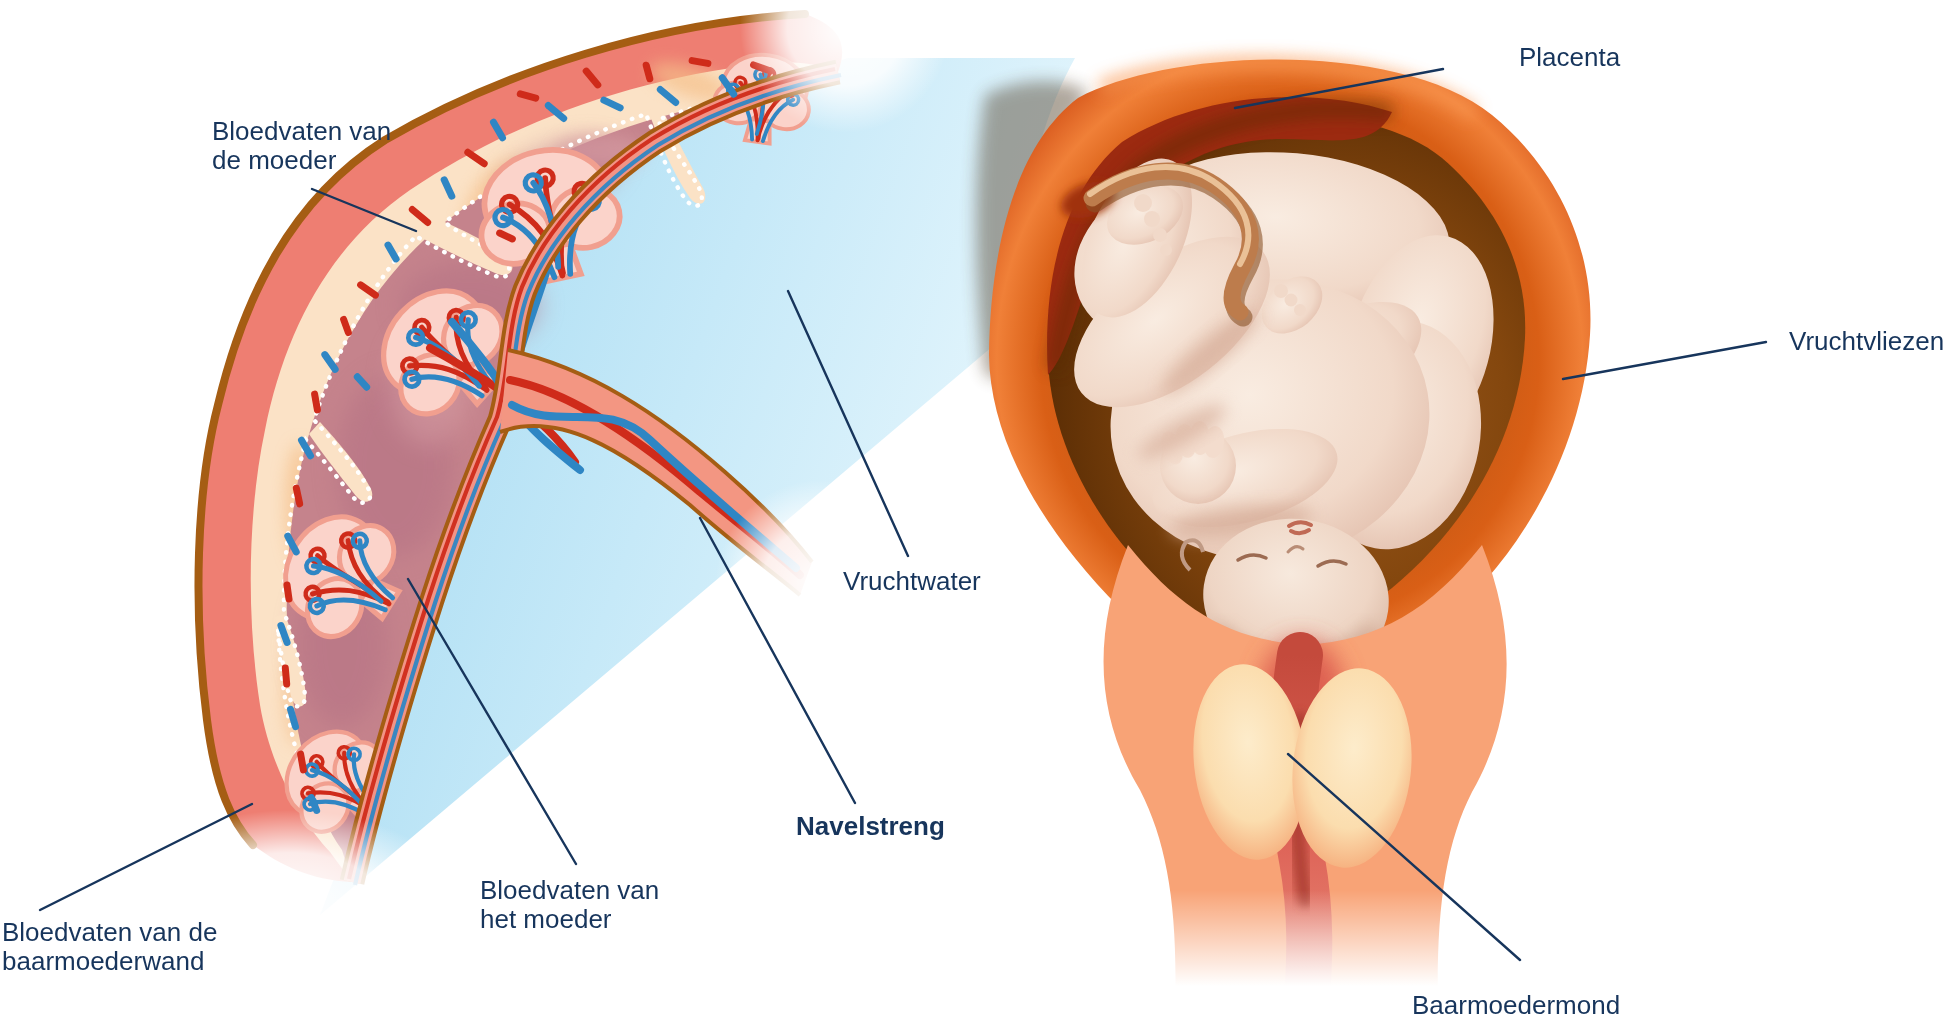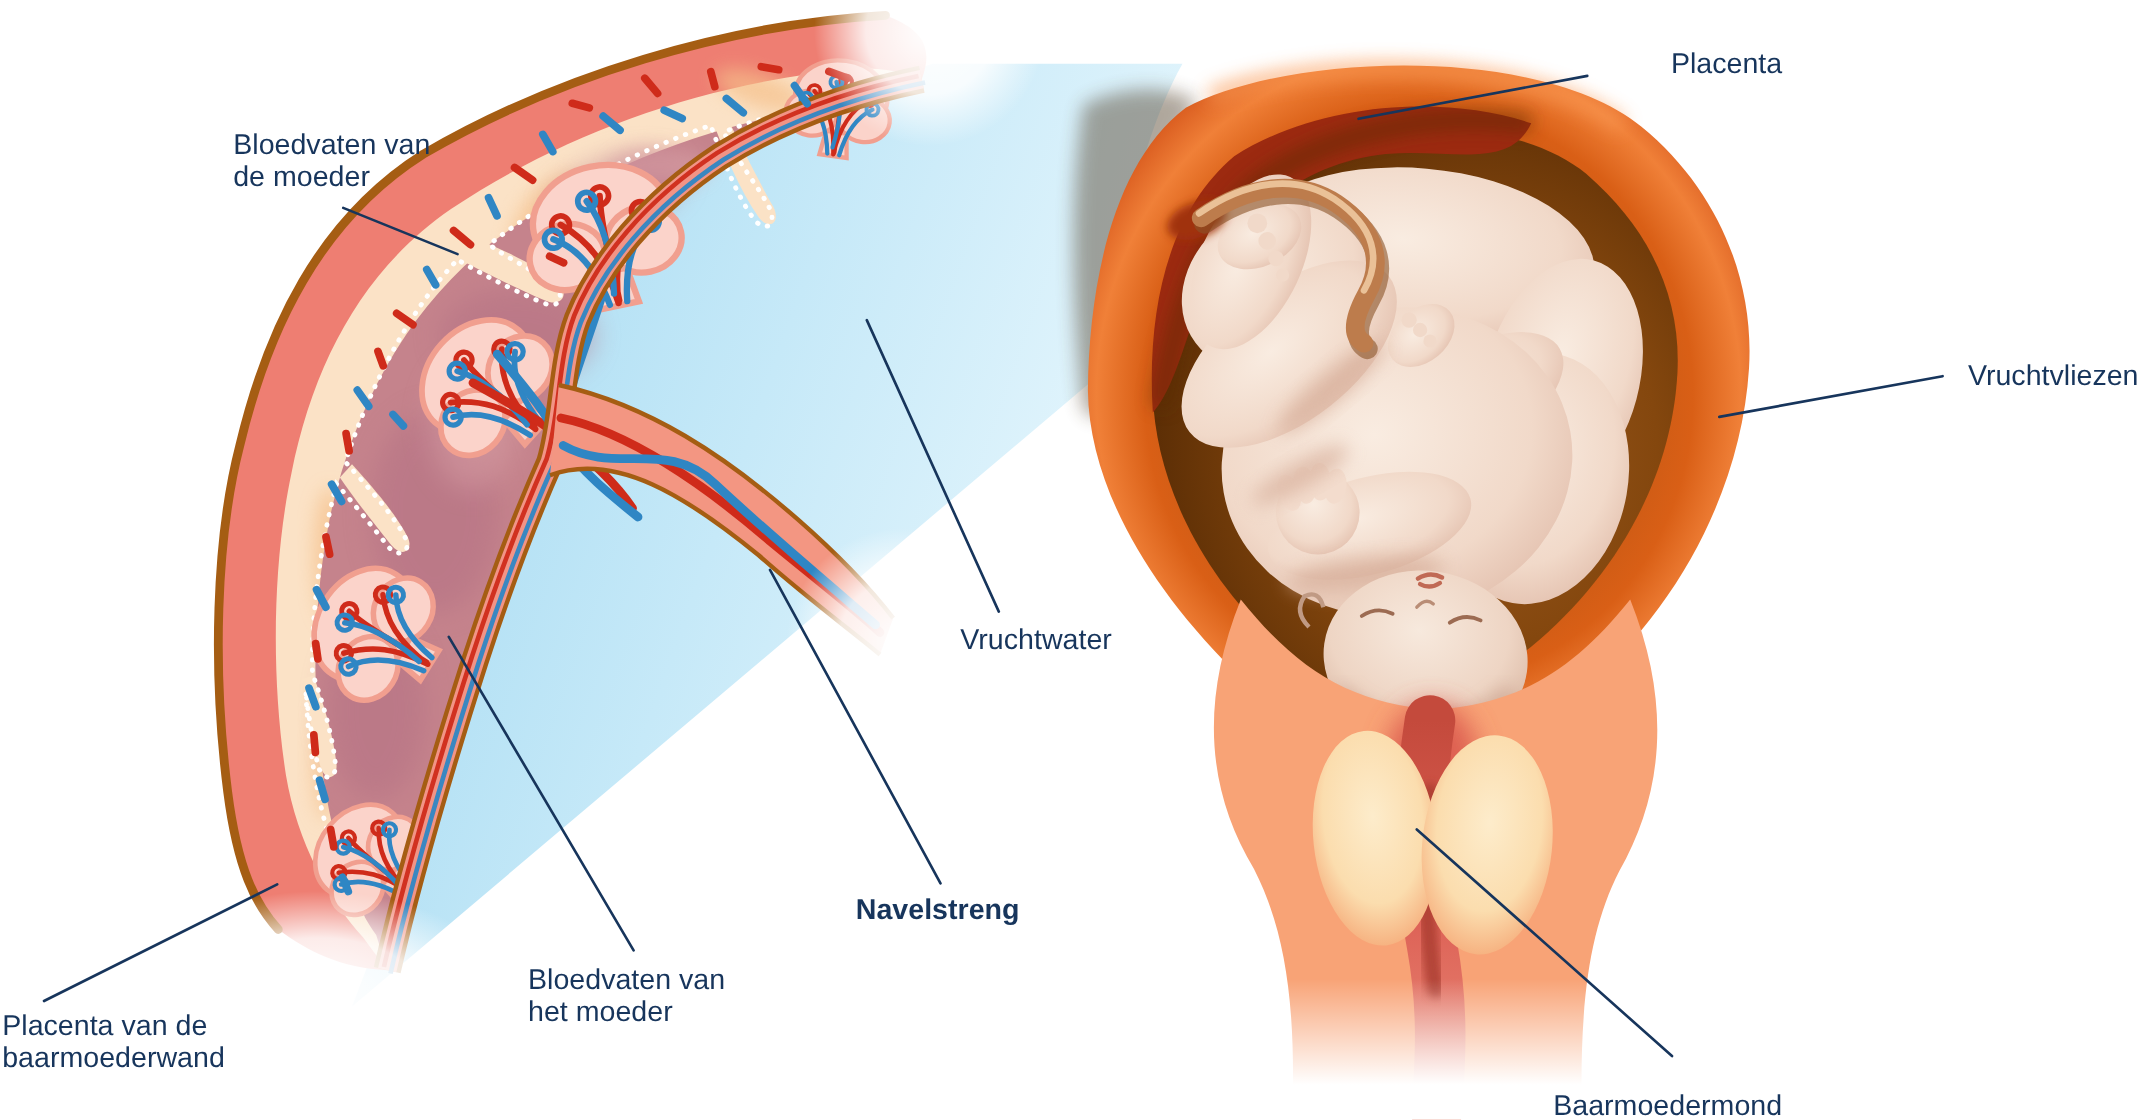--- a/index.html
+++ b/index.html
@@ -325,28 +325,28 @@
 
   <div class="label center" style="left:212px;top:117px;width:200px;">
     <span style="display:block">Bloedvaten van</span>
     <span style="display:block">de moeder</span>
   </div>
 
   <div class="label" style="left:1483px;top:43px;margin-left:36px;">Placenta</div>
 
   <div class="label" style="left:1789px;top:327px;">Vruchtvliezen</div>
 
-  <div class="label" style="left:843px;top:567px;margin-left:30px;">Vruchtwater</div>
-
-  <div class="label bold" style="left:778px;top:812px;">Navelstreng</div>
+  <div class="label" style="left:843px;top:567px;">Vruchtwater</div>
+
+  <div class="label bold" style="left:796px;top:812px;">Navelstreng</div>
 
   <div class="label center" style="left:480px;top:876px;width:200px;">
     <span style="display:block">Bloedvaten van</span>
     <span style="display:block">het moeder</span>
   </div>
 
   <div class="label center" style="left:2px;top:918px;width:220px;">
-    <span style="display:block">Placenta van de</span>
+    <span style="display:block">Bloedvaten van de</span>
     <span style="display:block">baarmoederwand</span>
   </div>
 
   <div class="label" style="left:1412px;top:991px;">Baarmoedermond</div>
 </div>
 
 </body></html>

